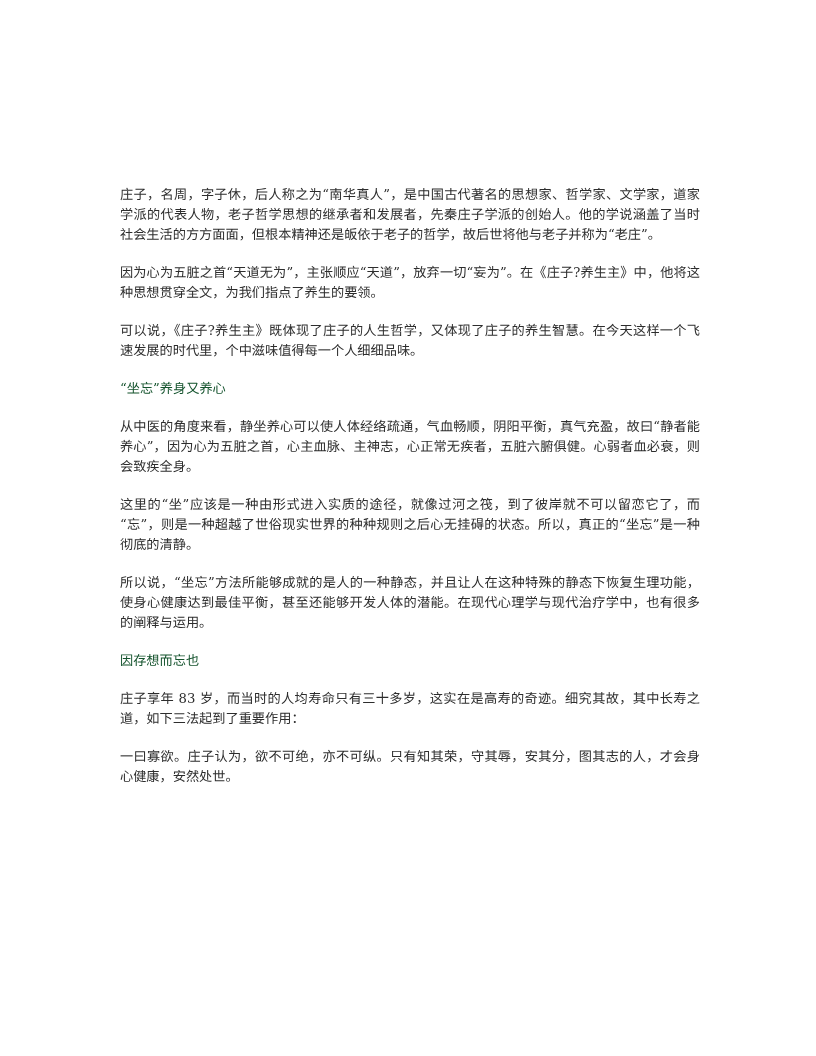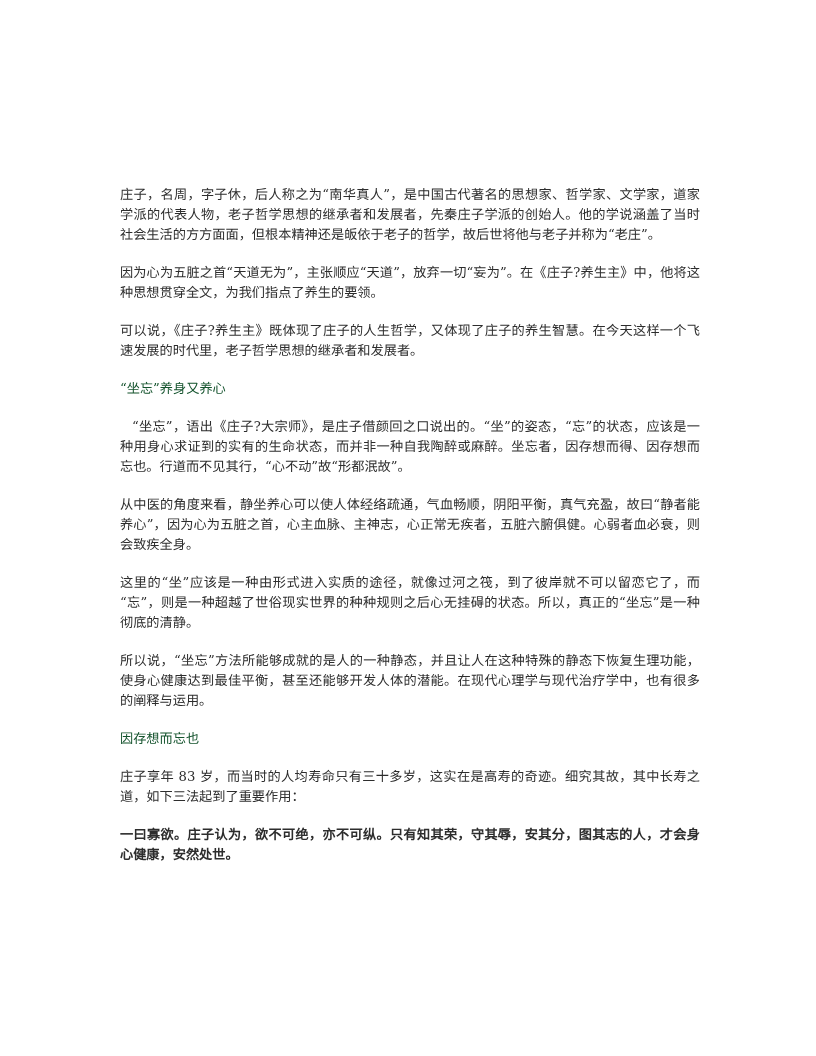--- a/index.html
+++ b/index.html
@@ -32,21 +32,20 @@
     font-size: 13.2px;
     line-height: 20px;
     text-align: justify;
     text-justify: inter-ideograph;
     letter-spacing: 0px;
     word-break: break-all;
     color: #2d2d2d;
   }
   p.para:last-child {
     margin-bottom: 16px;
-    font-weight: bold;
   }
   p.heading {
     margin: 0 0 18px 0;
     font-size: 13.2px;
     line-height: 20px;
     text-align: left;
     color: #14532d;
   }
   p.indent {
     text-indent: 0.9em;
@@ -56,25 +55,24 @@
 <body>
 
 <div class="page">
   <div class="doc-body">
 
     <p class="para">庄子，名周，字子休，后人称之为“南华真人”，是中国古代著名的思想家、哲学家、文学家，道家学派的代表人物，老子哲学思想的继承者和发展者，先秦庄子学派的创始人。他的学说涵盖了当时社会生活的方方面面，但根本精神还是皈依于老子的哲学，故后世将他与老子并称为“老庄”。</p>
 
     <p class="para">因为心为五脏之首“天道无为”，主张顺应“天道”，放弃一切“妄为”。在《庄子?养生主》中，他将这种思想贯穿全文，为我们指点了养生的要领。</p>
 
 
-    <p class="para">可以说，《庄子?养生主》既体现了庄子的人生哲学，又体现了庄子的养生智慧。在今天这样一个飞速发展的时代里，老子哲学思想的继承者和发展者。</p>
+    <p class="para">可以说，《庄子?养生主》既体现了庄子的人生哲学，又体现了庄子的养生智慧。在今天这样一个飞速发展的时代里，个中滋味值得每一个人细细品味。</p>
 
     <p class="heading">“坐忘”养身又养心</p>
 
-    <p class="para indent">“坐忘”，语出《庄子?大宗师》，是庄子借颜回之口说出的。“坐”的姿态，“忘”的状态，应该是一种用身心求证到的实有的生命状态，而并非一种自我陶醉或麻醉。坐忘者，因存想而得、因存想而忘也。行道而不见其行，“心不动”故“形都泯故”。</p>
 
     <p class="para">从中医的角度来看，静坐养心可以使人体经络疏通，气血畅顺，阴阳平衡，真气充盈，故曰“静者能养心”，因为心为五脏之首，心主血脉、主神志，心正常无疾者，五脏六腑俱健。心弱者血必衰，则会致疾全身。</p>
 
     <p class="para">这里的“坐”应该是一种由形式进入实质的途径，就像过河之筏，到了彼岸就不可以留恋它了，而“忘”，则是一种超越了世俗现实世界的种种规则之后心无挂碍的状态。所以，真正的“坐忘”是一种彻底的清静。</p>
 
     <p class="para">所以说，“坐忘”方法所能够成就的是人的一种静态，并且让人在这种特殊的静态下恢复生理功能，使身心健康达到最佳平衡，甚至还能够开发人体的潜能。在现代心理学与现代治疗学中，也有很多的阐释与运用。</p>
 
     <p class="heading">因存想而忘也</p>
 
     <p class="para">庄子享年 83 岁，而当时的人均寿命只有三十多岁，这实在是高寿的奇迹。细究其故，其中长寿之道，如下三法起到了重要作用：</p>

